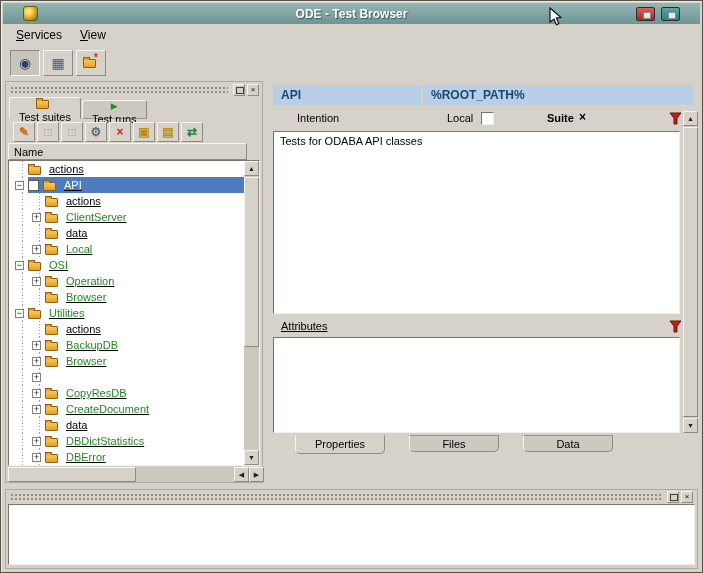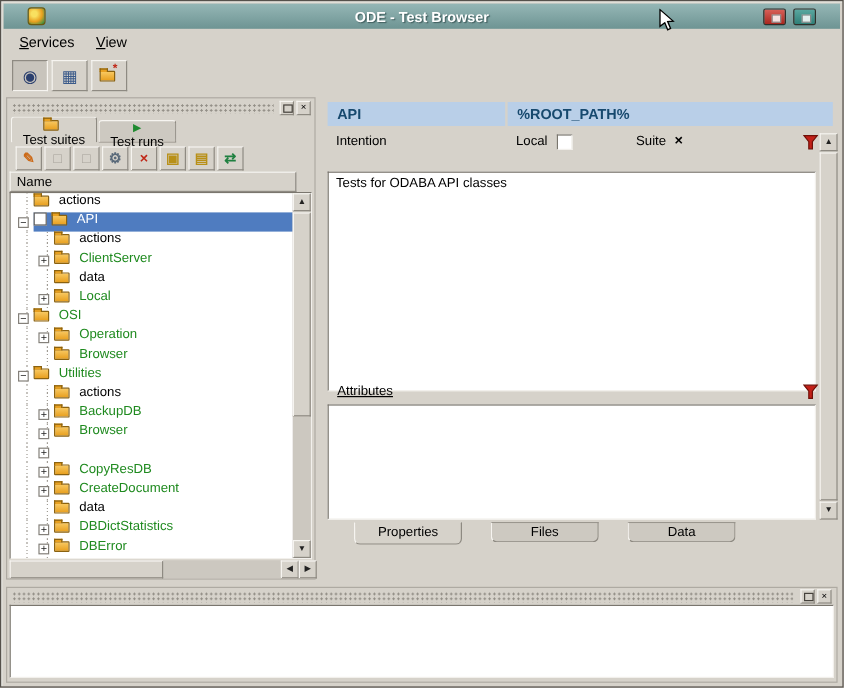--- a/index.html
+++ b/index.html
@@ -64,21 +64,21 @@
   #tree{flex:1; background:#fff; overflow:hidden;}
   .tree-row{height:16px; display:flex; align-items:center; font-size:11px; background-repeat:no-repeat;}
   .tree-row.d0{background-image:repeating-linear-gradient(to bottom,#a09c94 0 1px,transparent 1px 3px);
     background-size:1px 100%; background-position:13px 0;}
   .tree-row.d1{background-image:repeating-linear-gradient(to bottom,#a09c94 0 1px,transparent 1px 3px),
     repeating-linear-gradient(to bottom,#a09c94 0 1px,transparent 1px 3px);
     background-size:1px 100%,1px 100%; background-position:13px 0,30px 0;}
   .exp{width:9px; height:9px; flex:none; background:#fff; border:1px solid #84807a;
     font-size:9px; line-height:7px; text-align:center; color:#222; margin:0 4px 0 0;}
   .exp-spacer{width:13px; flex:none;}
-  .rowbody{display:flex; align-items:flex-start; flex:1; height:100%;}
+  .rowbody{display:flex; align-items:center; flex:1; height:100%;text-decoration:underline;}
   .cb{width:11px; height:11px; flex:none; background:#fff; border:1px solid #5a5a5a; margin-right:4px;}
   .folder-shape{position:relative; width:13px; height:9px; flex:none;
     background:linear-gradient(#f8c860,#e8a020); border:1px solid #8a6210; border-radius:1px;
     margin:2px 4px 0 0;}
   .folder-shape::before{content:""; position:absolute; top:-3px; left:-1px; width:5px; height:2px;
     background:#e8a020; border:1px solid #8a6210; border-bottom:none;}
   .tlabel{padding:0 4px; white-space:nowrap;}
   .tlabel.green{color:var(--green);}
   .tree-row.sel .rowbody{background:var(--sel);}
   .tree-row.sel .tlabel{color:#fff;}
@@ -328,32 +328,32 @@
       <span class="sb-btn">▶</span>
     </div>
   </div>
 
   <div id="right-panel" class="abs">
     <div id="rhdr" class="abs">
       <span id="rhdr-name" class="rhdr-cell">API</span>
       <span id="rhdr-path" class="rhdr-cell">%ROOT_PATH%</span>
     </div>
 
-    <div class="abs fieldrow" style="left:3px; top:29px; right:24px;">
+    <div class="abs fieldrow" style="left:20px; top:29px; right:24px;">
       <span style="left:8px;">Intention</span>
       <span style="left:158px;">Local</span>
       <span class="cb-big" style="left:192px;"></span>
-      <span style="left:258px;">Suite</span>
+      <span style="left:258px;font-weight:bold;">Suite</span>
       <span class="mark" style="left:290px; top:0;">×</span>
     </div>
     <svg class="filter-icon abs" style="left:400px; top:31px;" width="13" height="13">
       <path d="M1,1 H12 L8,6 V12 H5 V6 Z" fill="#c22018" stroke="#701008"></path>
     </svg>
 
-    <div class="abs sunkenw ta" style="left:4px; top:62px; right:20px; height:183px;">Tests for ODABA API classes</div>
+    <div class="abs sunkenw ta" style="left:4px; top:50px; right:20px; height:183px;">Tests for ODABA API classes</div>
 
     <div class="abs fieldrow" style="left:4px; top:237px; right:24px;">
       <span style="left:8px;text-decoration:underline;">Attributes</span>
     </div>
     <svg class="filter-icon abs" style="left:400px; top:239px;" width="13" height="13">
       <path d="M1,1 H12 L8,6 V12 H5 V6 Z" fill="#c22018" stroke="#701008"></path>
     </svg>
 
     <div class="abs sunkenw ta" style="left:4px; top:256px; right:20px; height:96px;"></div>
 

